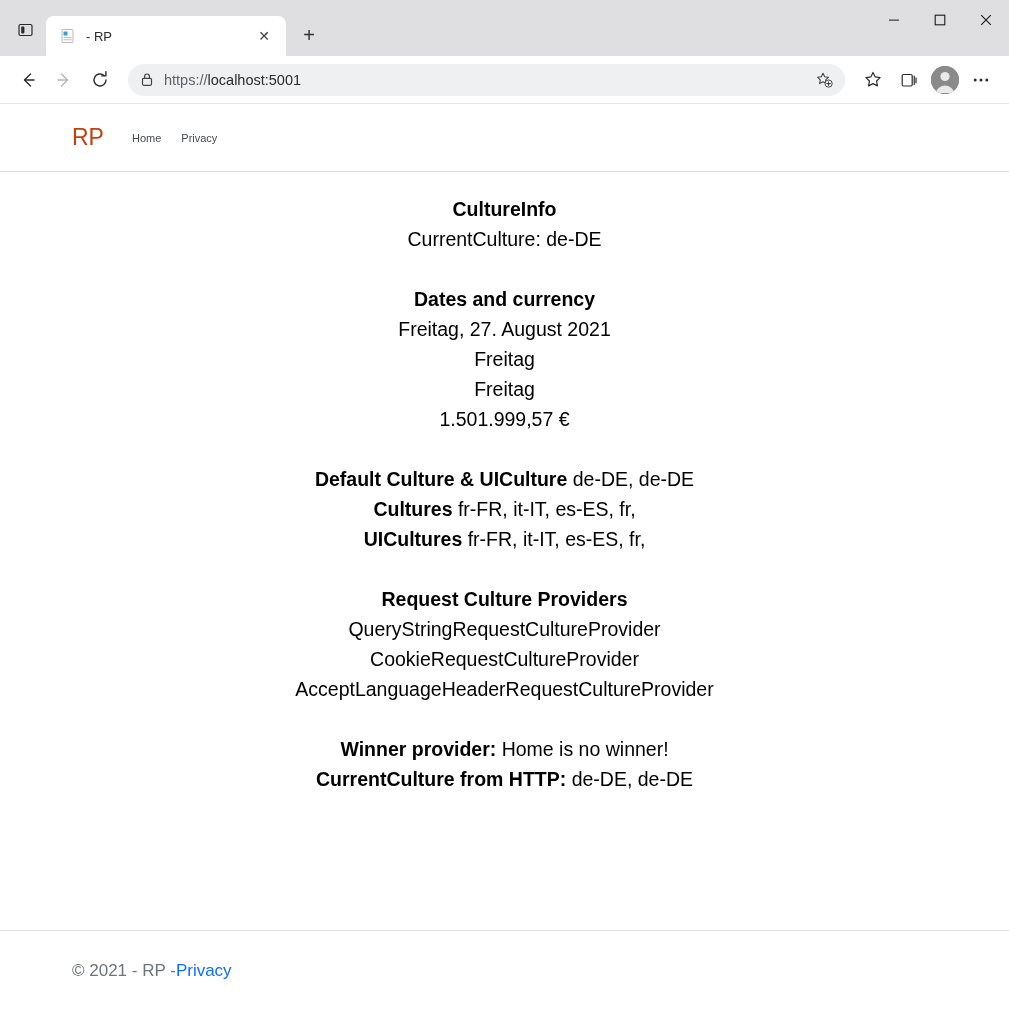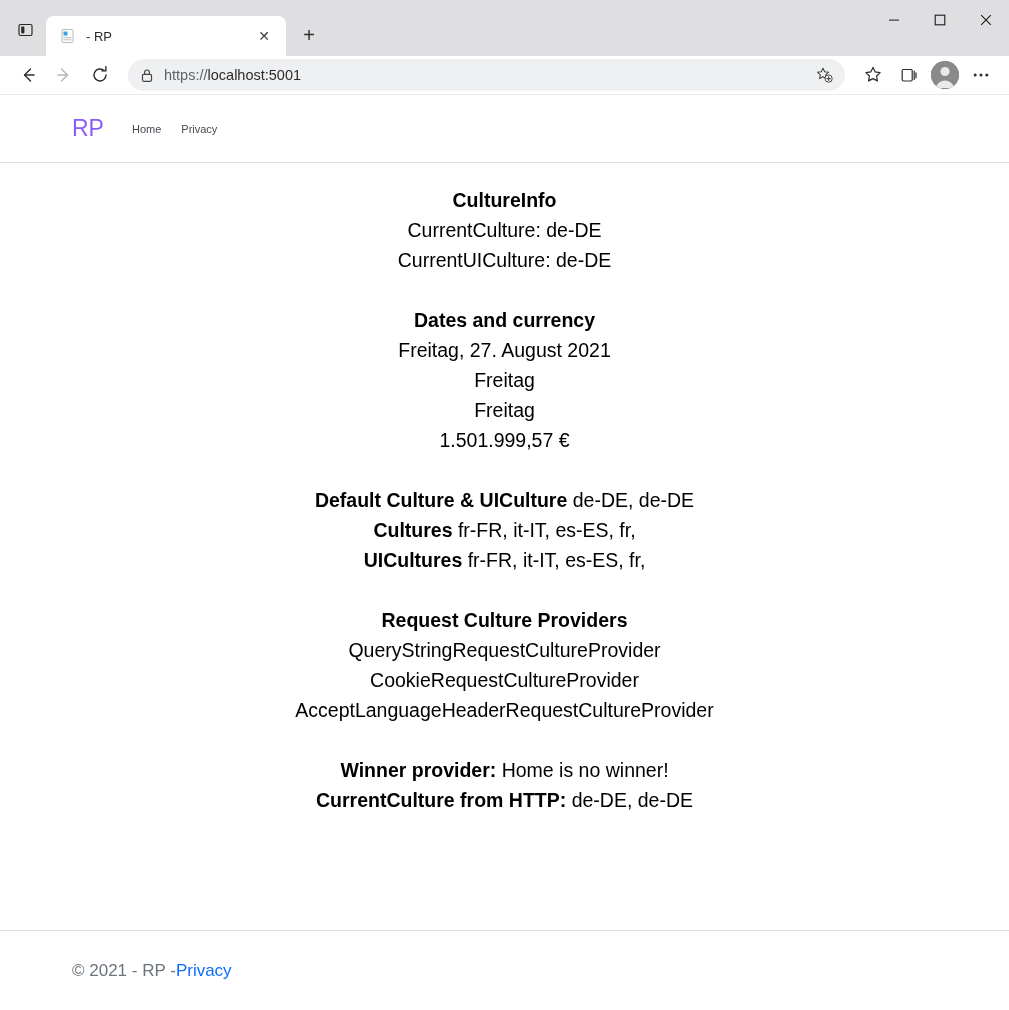--- a/index.html
+++ b/index.html
@@ -96,21 +96,21 @@
   }
   .win-btn {
     width: 46px; height: 40px;
     display: flex; align-items: center; justify-content: center;
     cursor: pointer;
     color: #1b1b1b;
   }
 
   
   .toolbar {
-    height: 39px;
+    height: 48px;
     background: #ffffff;
     display: flex;
     align-items: center;
     padding: 16px 10px;
     flex: 0 0 auto;
     border-bottom: 1px solid #e8e8e8;
   }
   .nav-btn {
     width: 36px; height: 36px;
     display: flex; align-items: center; justify-content: center;
@@ -176,21 +176,21 @@
     height: 68px;
     border-bottom: 1px solid #e0e0e0;
     display: flex;
     align-items: center;
     padding: 0 72px;
     background: #fff;
     flex: 0 0 auto;
   }
   .brand {
     font-size: 23px;
-    color: #8b5cf6;
+    color: #c2410c;
     margin-right: 28px;
     text-decoration: none;
     cursor: pointer;
   }
   .nav-link {
     font-size: 11px;
     color: #444a50;
     margin-right: 20px;
     text-decoration: none;
     cursor: pointer;
@@ -346,21 +346,20 @@
     <div class="site-header">
       <a class="brand">RP</a>
       <a class="nav-link">Home</a>
       <a class="nav-link">Privacy</a>
     </div>
 
     <div class="content">
 
       <div class="row h">CultureInfo</div>
       <div class="row">CurrentCulture: de-DE</div>
-      <div class="row">CurrentUICulture: de-DE</div>
 
       <div class="gap"></div>
 
       <div class="row h">Dates and currency</div>
       <div class="row">Freitag, 27. August 2021</div>
       <div class="row">Freitag</div>
       <div class="row">Freitag</div>
       <div class="row">1.501.999,57 €</div>
 
       <div class="gap"></div>

